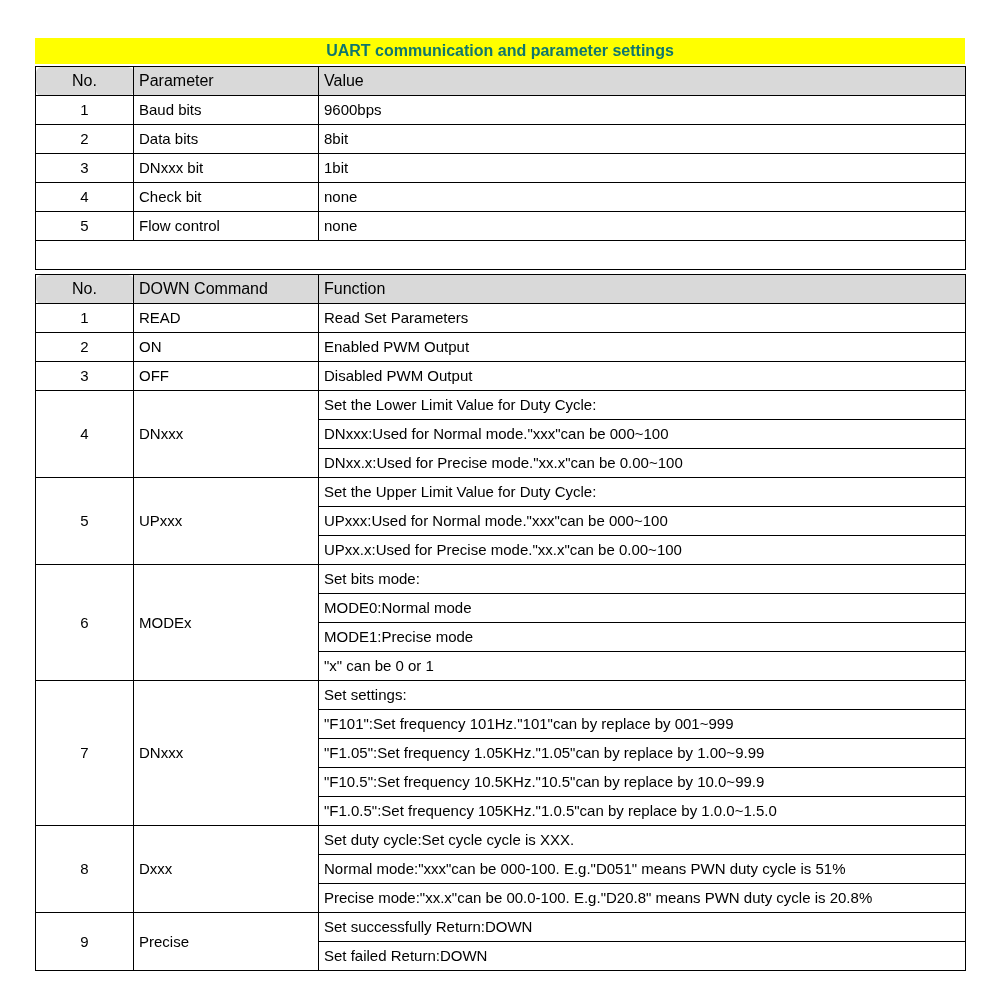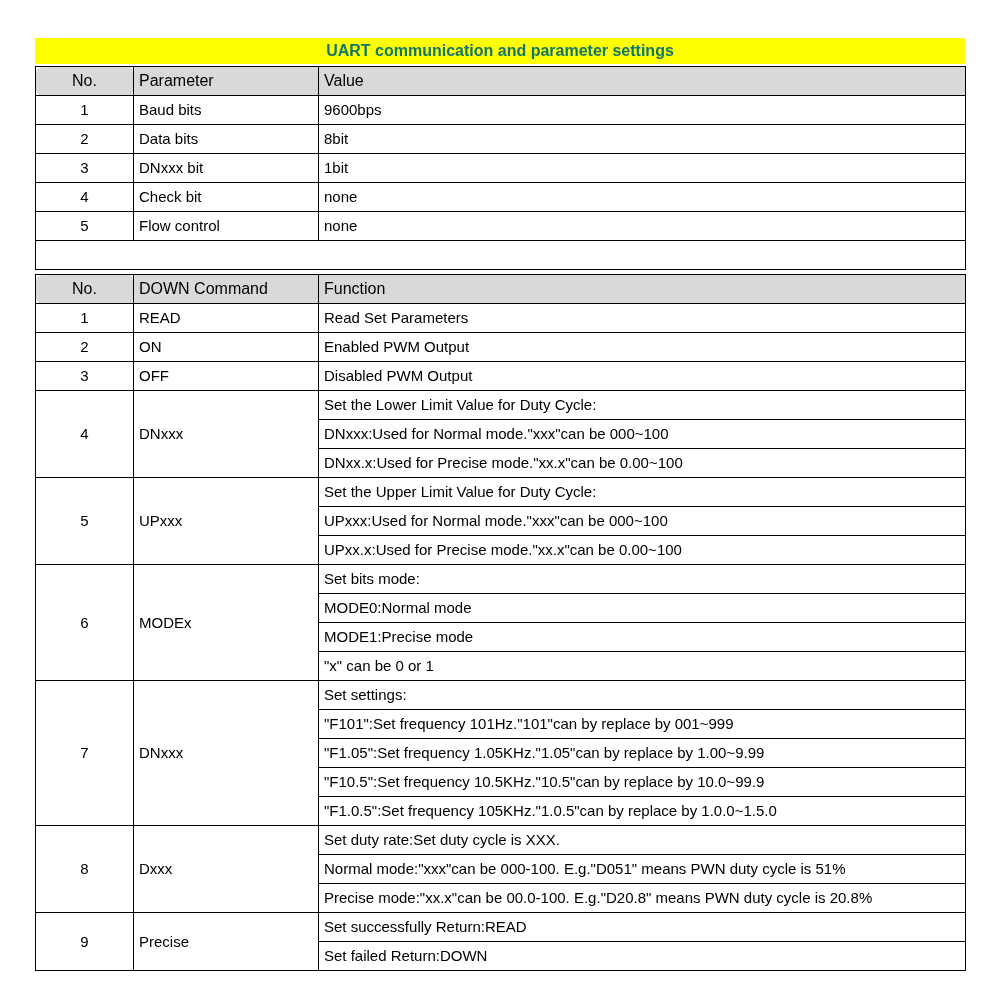--- a/index.html
+++ b/index.html
@@ -210,33 +210,33 @@
         <tr>
           <td>"F10.5":Set frequency 10.5KHz."10.5"can by replace by 10.0~99.9</td>
         </tr>
         <tr>
           <td>"F1.0.5":Set frequency 105KHz."1.0.5"can by replace by 1.0.0~1.5.0</td>
         </tr>
 
         <tr>
           <td class="no-col" rowspan="3">8</td>
           <td rowspan="3">Dxxx</td>
-          <td>Set duty rate:Set duty cycle is XXX.</td>
+          <td>Set duty cycle:Set cycle cycle is XXX.</td>
         </tr>
         <tr>
           <td>Normal mode:"xxx"can be 000-100. E.g."D051" means PWN duty cycle is 51%</td>
         </tr>
         <tr>
           <td>Precise mode:"xx.x"can be 00.0-100. E.g."D20.8" means PWN duty cycle is 20.8%</td>
         </tr>
 
         <tr>
           <td class="no-col" rowspan="2">9</td>
           <td rowspan="2">Precise</td>
-          <td>Set successfully Return:READ</td>
+          <td>Set successfully Return:DOWN</td>
         </tr>
         <tr>
           <td>Set failed Return:DOWN</td>
         </tr>
       </tbody>
     </table>
 
   </div>
 </div>
 

